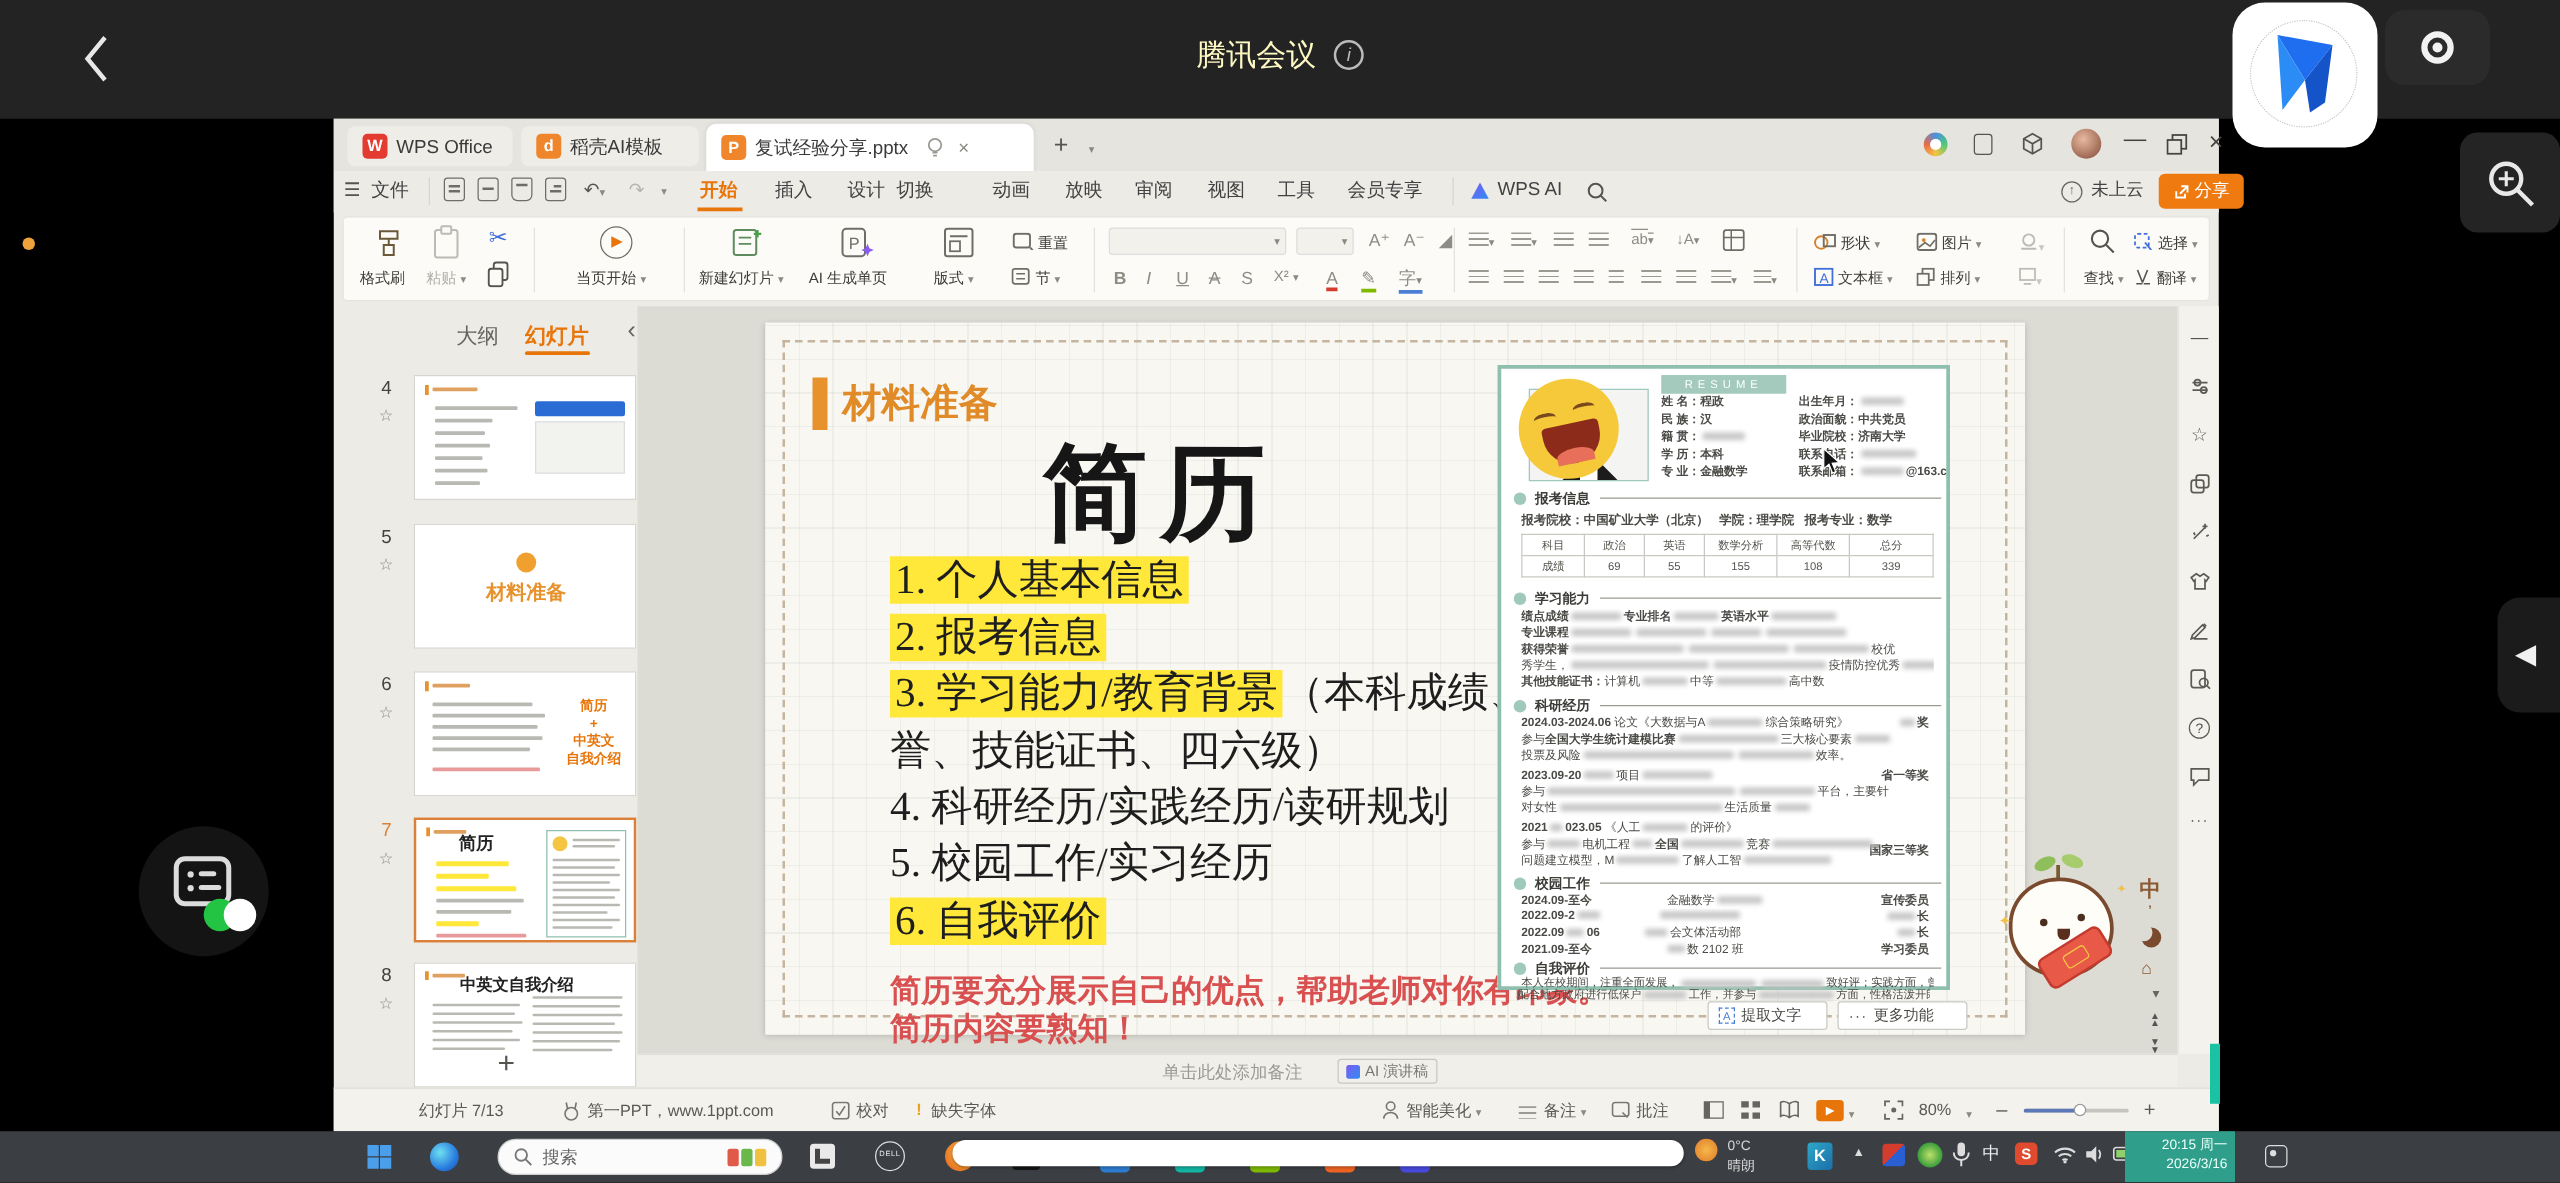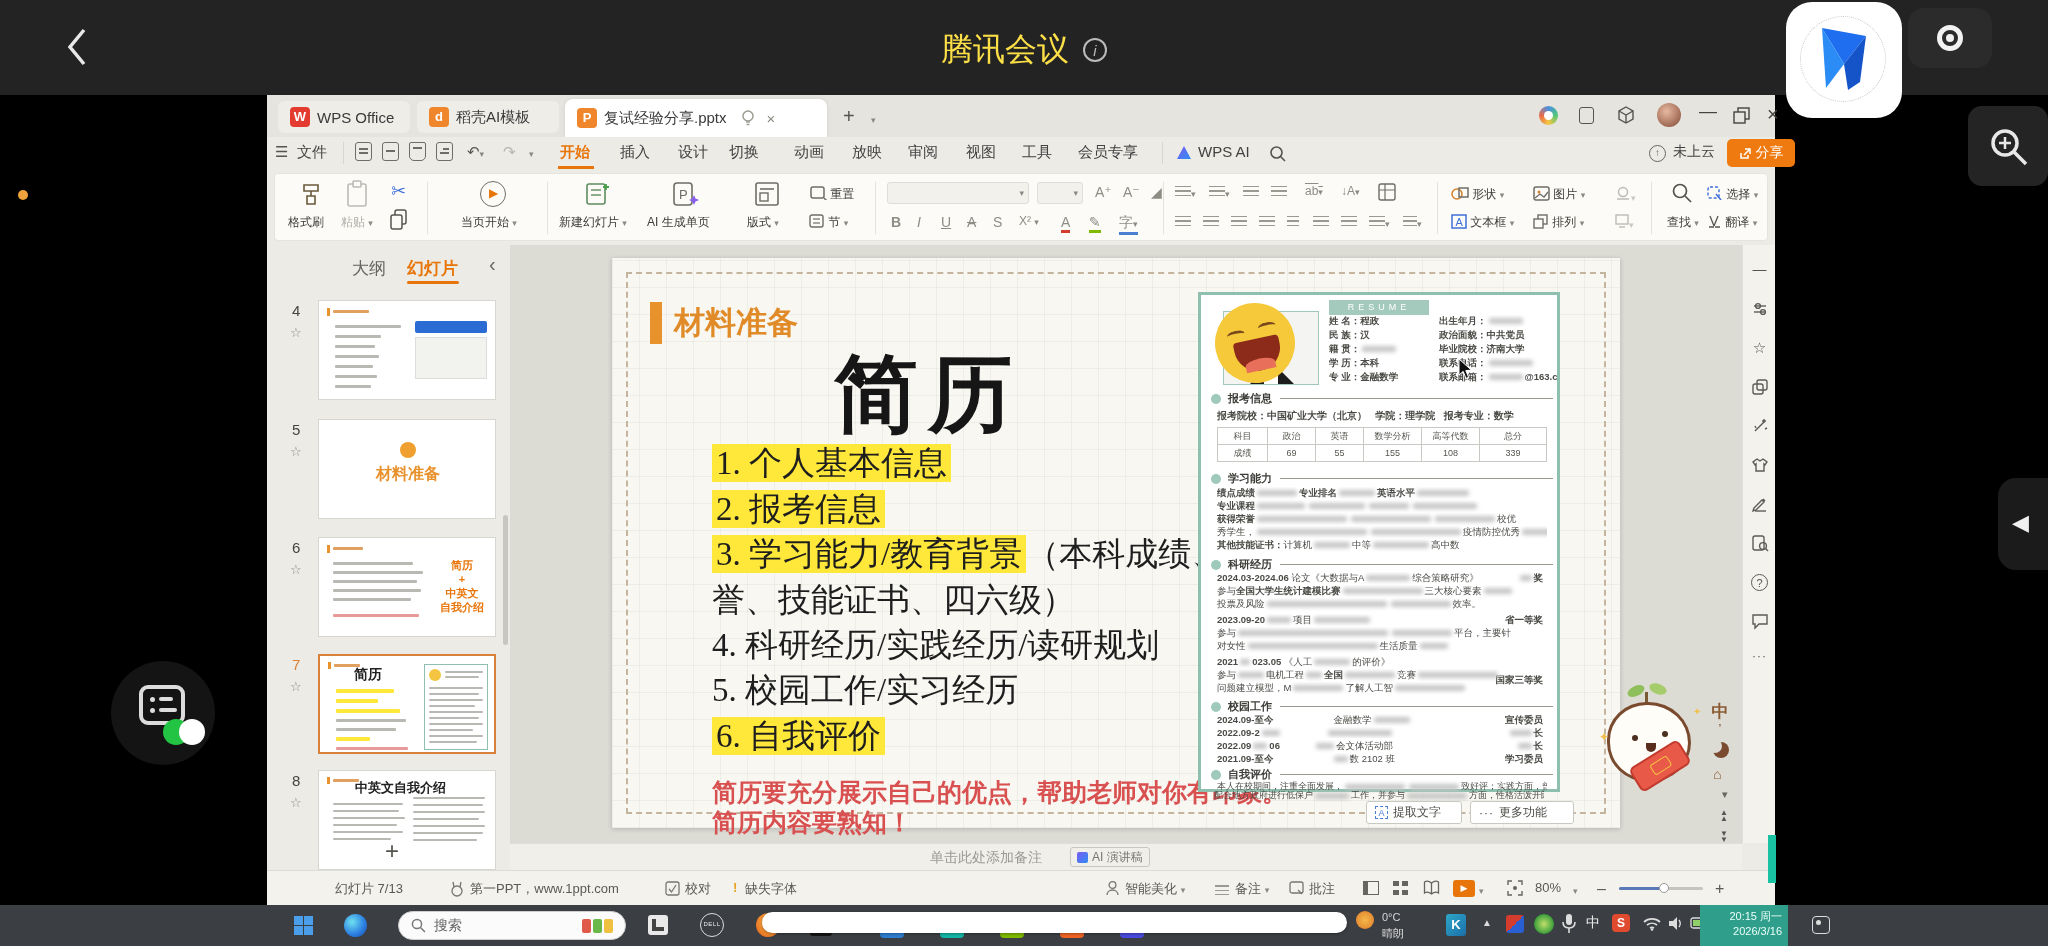--- a/index.html
+++ b/index.html
@@ -6,21 +6,21 @@
 html,body{background:#000}
 #stage{position:relative;width:2048px;height:946px;background:#000;overflow:hidden;
   font-family:"Liberation Sans","DejaVu Sans",sans-serif;color:#333}
 .abs{position:absolute}
 .row{display:flex;align-items:center}
 .b{font-weight:bold}
 .serif{font-family:"Liberation Serif","DejaVu Serif",serif}
 .nowrap{white-space:nowrap;overflow:hidden}
 
 #topbar{position:absolute;left:0;top:0;width:2048px;height:95px;background:#232323}
-.tb-title{color:#fde047;font-size:32px}
+.tb-title{color:#fef9c3;font-size:24px}
 .info-circle{display:inline-block;width:24px;height:24px;border:2px solid #bbb;border-radius:50%;
   color:#bbb;font-size:15px;text-align:center;line-height:22px;font-style:italic}
 
 #wps{position:absolute;left:267px;top:95px;width:1508px;height:810px;background:#edebe6}
 #tabbar{position:absolute;left:0;top:0;width:1508px;height:42px;background:#e6e4df}
 .wtab{position:absolute;top:6px;height:32px;border-radius:6px;display:flex;align-items:center;
   padding:0 12px;font-size:15px;color:#3a3a3a;background:#efede8}
 .wtab.active{background:#fff;top:4px;height:38px;border-radius:8px 8px 0 0;box-shadow:0 0 4px rgba(0,0,0,.08)}
 .tablogo{display:inline-block;width:20px;height:20px;border-radius:4px;color:#fff;font-weight:bold;
   font-size:13px;text-align:center;line-height:20px;margin-right:7px}
@@ -33,21 +33,21 @@
 #toolbar{position:absolute;left:7px;top:78px;width:1494px;height:68px;background:#fcfbf8;
   border:1px solid #e6e4df;border-radius:4px;font-size:12px;color:#3d3d38}
 .tb-div{position:absolute;top:8px;height:52px;width:1px;background:#e4e2dc}
 .tb-lab{position:absolute;font-size:12px;color:#3d3d38;white-space:nowrap}
 .caret{font-size:9px;color:#8a8a82}
 .fontbox{position:absolute;height:22px;background:#f3f1ec;border:1px solid #ddd;border-radius:3px;
   display:flex;align-items:center;justify-content:flex-end;padding:0 4px;color:#b5b5ad}
 .fmt{font-size:14px;color:#8d8d85}
 .gline{display:inline-block;width:16px;height:11px;background:repeating-linear-gradient(#9a9a92 0 1.5px,transparent 1.5px 4.5px)}
 
-#sidebar{position:absolute;left:0;top:150px;width:277px;height:625px;background:#ecebe6}
+#sidebar{position:absolute;left:13px;top:150px;width:277px;height:625px;background:#ecebe6}
 .thumb{position:absolute;left:51px;width:178px;height:100px;background:#fff;border:1px solid #d8d6d0;overflow:hidden}
 .thumb.sel{border:2px solid #d9813a}
 .tnum{position:absolute;left:25px;font-size:15px;color:#44443f}
 .tstar{position:absolute;left:23px;font-size:13px;color:#8a8a82}
 .gl{position:absolute;height:3px;background:#b9b9b3;border-radius:1px}
 .yl{position:absolute;height:4px;background:#ffe83a;border-radius:1px}
 
 #canvas{position:absolute;left:243px;top:150px;width:1232px;height:598px;background:#dcdbd4}
 #slide{position:absolute;left:102px;top:13px;width:1008px;height:570px;background:#f8f7f2;
   box-shadow:0 1px 5px rgba(0,0,0,.18);
@@ -178,21 +178,21 @@
       <span class="menu-item" style="left:115px;top:5px"><span class="mini-doc"><i style="top:7px"></i></span></span>
       <span class="menu-item" style="left:142px;top:5px"><span class="mini-doc" style="border-radius:2px 2px 5px 5px"><i style="top:4px"></i></span></span>
       <span class="menu-item" style="left:169px;top:5px"><span class="mini-doc"><i style="top:5px;left:6px"></i><i style="top:9px"></i></span></span>
       <span class="menu-item" style="left:200px;color:#55554f">↶<span class="caret">▾</span></span>
       <span class="menu-item" style="left:236px;color:#b5b5ad">↷</span>
       <span class="menu-item" style="left:262px"><span class="caret">▾</span></span>
       <span class="menu-item active" style="left:293px">开始</span>
       <span class="abs" style="left:291px;top:29px;width:36px;height:3px;background:#e8750a"></span>
       <span class="menu-item" style="left:353px">插入</span>
       <span class="menu-item" style="left:411px">设计</span>
-      <span class="menu-item" style="left:462px">切换</span>
+      <span class="menu-item" style="left:450px">切换</span>
       <span class="menu-item" style="left:527px">动画</span>
       <span class="menu-item" style="left:585px">放映</span>
       <span class="menu-item" style="left:641px">审阅</span>
       <span class="menu-item" style="left:699px">视图</span>
       <span class="menu-item" style="left:755px">工具</span>
       <span class="menu-item" style="left:811px">会员专享</span>
       <span class="abs" style="left:895px;top:5px;height:22px;width:1px;background:#d8d6d0"></span>
       <svg class="abs" style="left:908px;top:8px" width="18" height="16">
         <defs>
             <linearGradient id="ai" x1="0" y1="0" x2="1" y2="1">

